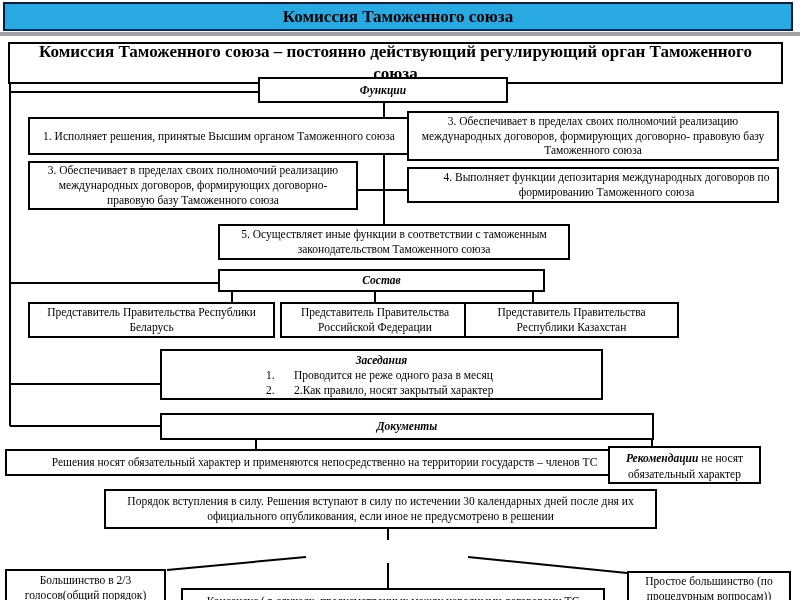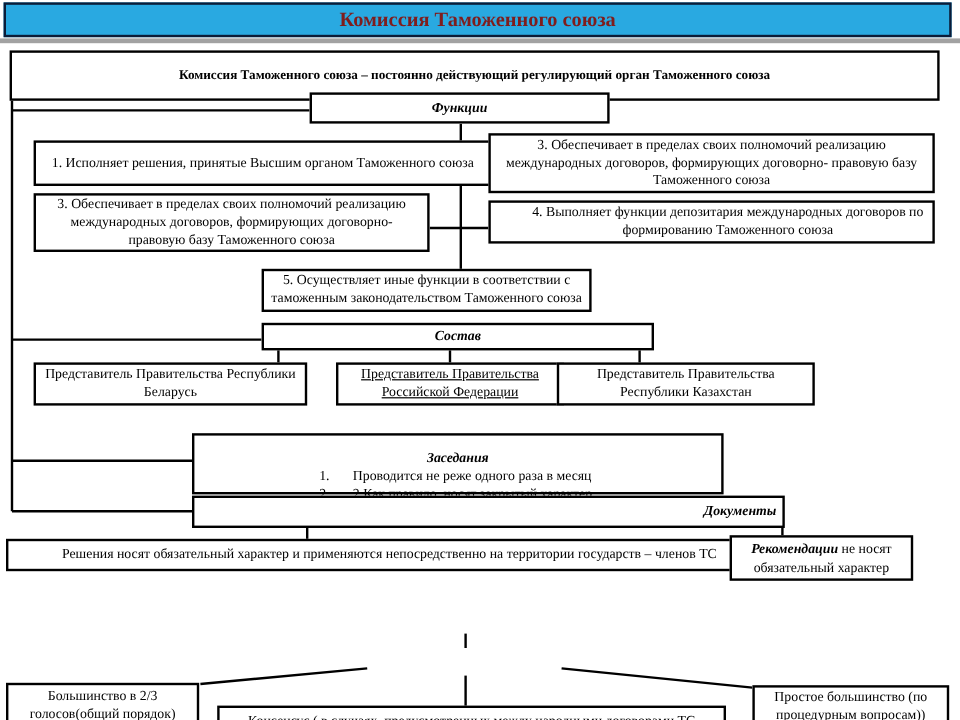--- a/index.html
+++ b/index.html
@@ -5,38 +5,38 @@
   html,body{margin:0;padding:0;}
   .page{position:relative;width:800px;height:600px;overflow:hidden;background:#fff;
         font-family:"Liberation Serif",serif;color:#000;}
   .page svg{position:absolute;left:0;top:0;}
   .box{position:absolute;border:2px solid #000;background:#fff;box-sizing:border-box;
        display:flex;align-items:center;justify-content:center;text-align:center;
        font-size:11.5px;line-height:1.28;padding:1px 5px;}
   .bi{font-weight:bold;font-style:italic;}
   #titlebar{position:absolute;left:3px;top:2px;width:790px;height:29px;box-sizing:border-box;
             background:#29A9E1;border:2px solid #0B1C38;display:flex;align-items:center;
-            justify-content:center;font-weight:bold;font-size:17px;color:#7f1d1d;}
+            justify-content:center;font-weight:bold;font-size:17px;color:#000000;}
   #gstrip{position:absolute;left:0;top:32px;width:800px;height:4px;background:#A2A2A2;}
-  #def{left:8px;top:42px;width:775px;height:42px;font-weight:bold;font-size:11px;}
+  #def{left:8px;top:42px;width:775px;height:42px;font-weight:bold;font-size:17px;}
   #funcs{left:258px;top:77px;width:250px;height:26px;justify-content:center;}
   #f1{left:28px;top:117px;width:382px;height:38px;}
   #f3l{left:28px;top:161px;width:330px;height:49px;}
   #f3r{left:407px;top:111px;width:372px;height:50px;}
   #f4{left:407px;top:167px;width:372px;height:36px;padding-left:32px;}
-  #f5{left:218px;top:224px;width:275px;height:36px;}
+  #f5{left:218px;top:224px;width:352px;height:36px;}
   #sostav{left:218px;top:269px;width:327px;height:23px;}
-  #m1{left:28px;top:302px;width:228px;height:36px;}
-  #m2{left:280px;top:302px;width:190px;height:36px;text-decoration:underline;}
+  #m1{left:28px;top:302px;width:247px;height:36px;}
+  #m2{left:280px;top:302px;width:190px;height:36px;}
   #m3{left:464px;top:302px;width:215px;height:36px;}
-  #sessions{left:160px;top:349px;width:443px;height:51px;display:block;padding:12px 6px;margin-top:12px;}
+  #sessions{left:160px;top:349px;width:443px;height:51px;display:block;padding:2px 6px;}
   .sess-hdr{text-align:center;font-weight:bold;font-style:italic;line-height:15px;}
   .sess-list{text-align:left;padding-left:98px;line-height:15px;}
   .sess-num{display:inline-block;width:28px;}
-  #docs{left:160px;top:413px;width:494px;height:27px;justify-content:flex-end;}
+  #docs{left:160px;top:413px;width:494px;height:27px;}
   #decisions{left:5px;top:449px;width:620px;height:27px;padding-left:24px;}
   #recs{left:608px;top:446px;width:153px;height:38px;display:block;padding:2px 4px;line-height:1.4;}
   #entry{left:104px;top:489px;width:553px;height:40px;}
   #apply{left:306px;top:539px;width:162px;height:25px;}
   #majority{left:5px;top:569px;width:161px;height:38px;}
   #consensus{left:181px;top:588px;width:424px;height:34px;align-items:flex-start;padding-top:4px;}
   #simple{left:627px;top:571px;width:164px;height:36px;}
 </style>
 </head>
 <body>
@@ -125,20 +125,23 @@
   </div>
 
   <div class="box" id="decisions">
     <span>Решения носят обязательный характер и применяются непосредственно на территории государств – членов ТС</span>
   </div>
 
   <div class="box" id="recs">
     <span class="bi">Рекомендации</span><span> не носят обязательный характер</span>
   </div>
 
+  <div class="box" id="entry">
+    <span>Порядок вступления в силу. Решения вступают в силу по истечении 30 календарных дней после дня их официального опубликования, если иное не предусмотрено в решении</span>
+  </div>
 
 
   <div class="box" id="majority">
     <span>Большинство в 2/3 голосов(общий порядок)</span>
   </div>
   <div class="box" id="consensus">
     <span>Консенсус ( в случаях, предусмотренных между народными договорами ТС</span>
   </div>
   <div class="box" id="simple">
     <span>Простое большинство (по процедурным вопросам))</span>

